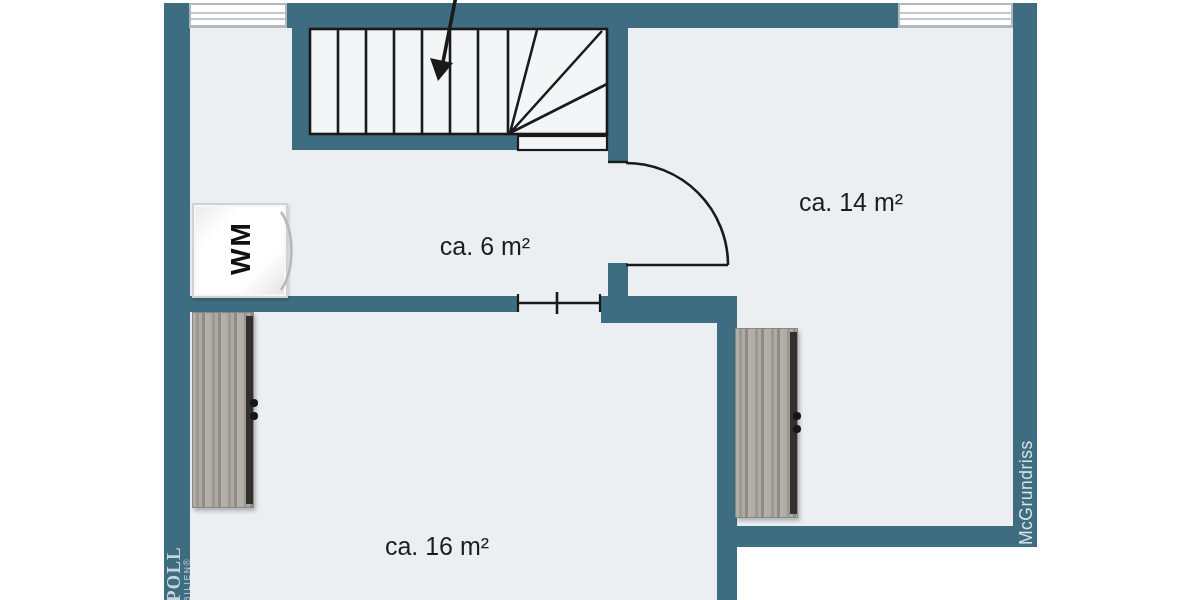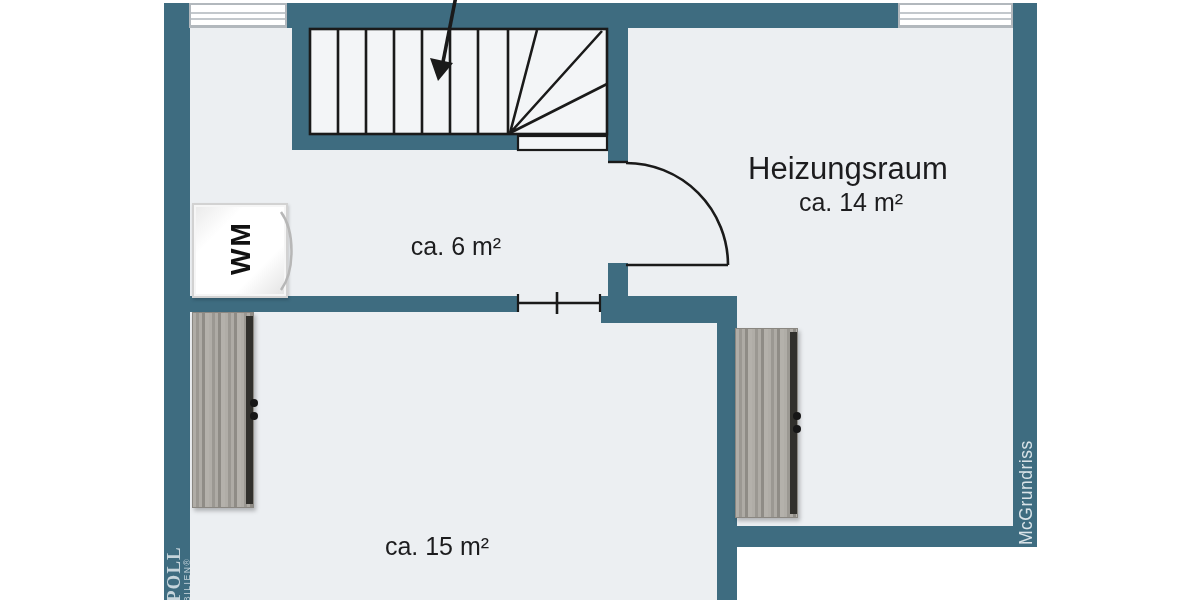--- a/index.html
+++ b/index.html
@@ -92,24 +92,23 @@
     <path d="M518 294V312 M600 294V312" style="stroke:var(--line);stroke-width:2.2"></path>
 
     <path d="M281 212C295 231 295 271 281 290" style="fill:none;stroke:#b7b7b7;stroke-width:2.5"></path>
 
     <circle cx="254" cy="403" r="4" fill="#161616"></circle>
     <circle cx="254" cy="416" r="4" fill="#161616"></circle>
     <circle cx="797" cy="416" r="4" fill="#161616"></circle>
     <circle cx="797" cy="429" r="4" fill="#161616"></circle>
   </svg>
 
-  <div class="rlabel room-area" style="left:456px;top:246px;">ca. 6 m²</div>
-  <div class="rlabel room-name" style="left:848px;top:169px;">Heizungsraum</div>
+  <div class="rlabel room-area" style="left:485px;top:246px;">ca. 6 m²</div>
   <div class="rlabel room-area" style="left:851px;top:202px;">ca. 14 m²</div>
-  <div class="rlabel room-area" style="left:437px;top:546px;">ca. 15 m²</div>
+  <div class="rlabel room-area" style="left:437px;top:546px;">ca. 16 m²</div>
 
   <div class="wm-label" style="left:241px;top:248px;">WM</div>
 
   <div class="vert watermark-right" style="left:1016px;top:545px;">McGrundriss</div>
   <div class="vert logo-big" style="left:163px;top:602px;">POLL</div>
   <div class="vert logo-small" style="left:182px;top:602px;">BILIEN®</div>
 
 </div>
 
 </body></html>

